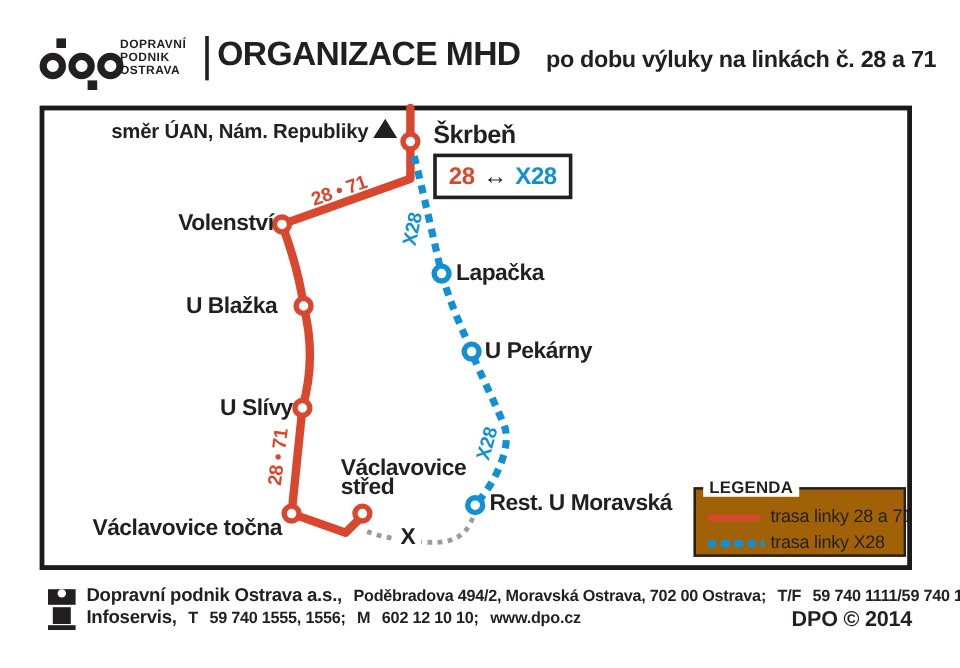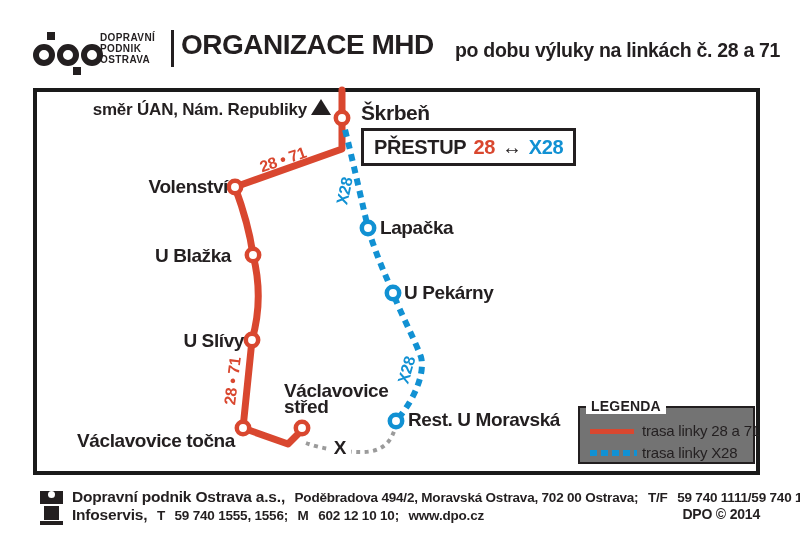--- a/index.html
+++ b/index.html
@@ -30,40 +30,40 @@
                 font-size:20px;font-weight:800;letter-spacing:-0.3px;white-space:nowrap;}
   .red-text{color:#d9472f;}
   .blue-text{color:#1191d3;}
   .rot-label{position:absolute;font-weight:800;font-size:16px;letter-spacing:-0.3px;
              text-align:center;white-space:nowrap;}
   .closure-x{position:absolute;left:329px;top:437px;width:22px;height:22px;background:#fff;
              font-size:19px;font-weight:800;text-align:center;line-height:22px;}
 
   
   .legend-box{position:absolute;left:578px;top:406px;width:177px;height:58px;
-              border:2px solid #231f20;box-sizing:border-box;background:#737373;}
+              border:2px solid #231f20;box-sizing:border-box;background:#a16207;}
   .legend-title{position:absolute;left:586px;top:398px;background:#fff;padding:0 5px;
                 font-size:14px;font-weight:600;letter-spacing:0.2px;}
   .legend-swatch-red{position:absolute;left:10px;top:21px;width:44px;height:5px;background:#d9472f;}
   .legend-swatch-blue{position:absolute;left:10px;top:42px;width:47px;height:6px;
       background:repeating-linear-gradient(90deg,#1191d3 0 7px,transparent 7px 11px);}
   .legend-label{position:absolute;left:62px;font-size:15px;font-weight:400;letter-spacing:-0.2px;white-space:nowrap;}
 
   
   .info-icon{position:absolute;left:40px;top:488px;width:23px;}
   .info-top{width:23px;height:13px;background:#231f20;}
   .info-dot{width:7px;height:7px;background:#fff;border-radius:50%;margin:3px auto 0;}
   .info-stem{width:15px;height:14px;background:#231f20;margin:2px auto 0;}
   .info-base{width:23px;height:4px;background:#231f20;margin-top:1px;}
   .footer-line{position:absolute;left:72px;white-space:nowrap;font-size:13.5px;font-weight:700;letter-spacing:-0.2px;}
   .footer-line .seg{margin-right:6px;}
   .f-big{font-size:15.5px;font-weight:800;}
   .f-lbl{font-weight:900;}
   .copyright{position:absolute;left:655px;top:506px;width:105px;text-align:right;
-             font-size:14px;font-weight:900;letter-spacing:-0.2px;}
+             font-size:18px;font-weight:900;letter-spacing:-0.2px;}
 </style>
 </head>
 <body>
 
 <div class="page">
 
   <div>
     <div class="logo-circle" style="left:33px;top:44px;"></div>
     <div class="logo-circle" style="left:57px;top:44px;"></div>
     <div class="logo-circle" style="left:81px;top:44px;"></div>
@@ -110,21 +110,20 @@
   <div class="stop-label" style="left:380px;top:217px;">Lapačka</div>
   <div class="stop-label" style="left:404px;top:282px;">U Pekárny</div>
   <div class="stop-label ra" style="left:70px;top:430px;width:165px;">Václavovice točna</div>
   <div class="stop-label" style="left:284px;top:383px;line-height:16px;">
     <div>Václavovice</div>
     <div>střed</div>
   </div>
   <div class="stop-label" style="left:408px;top:409px;">Rest. U Moravská</div>
 
   <div class="transfer-box">
-    <span>PŘESTUP</span>
     <span class="red-text">28</span>
     <span>↔</span>
     <span class="blue-text">X28</span>
   </div>
 
   <div class="rot-label red-text" style="left:247px;top:151px;width:72px;transform:rotate(-19deg);">28 • 71</div>
   <div class="rot-label red-text" style="left:197px;top:372px;width:72px;transform:rotate(-83deg);">28 • 71</div>
   <div class="rot-label blue-text" style="left:325px;top:182px;width:40px;transform:rotate(-78deg);">X28</div>
   <div class="rot-label blue-text" style="left:387px;top:361px;width:40px;transform:rotate(-74deg);">X28</div>
   <div class="closure-x">X</div>

